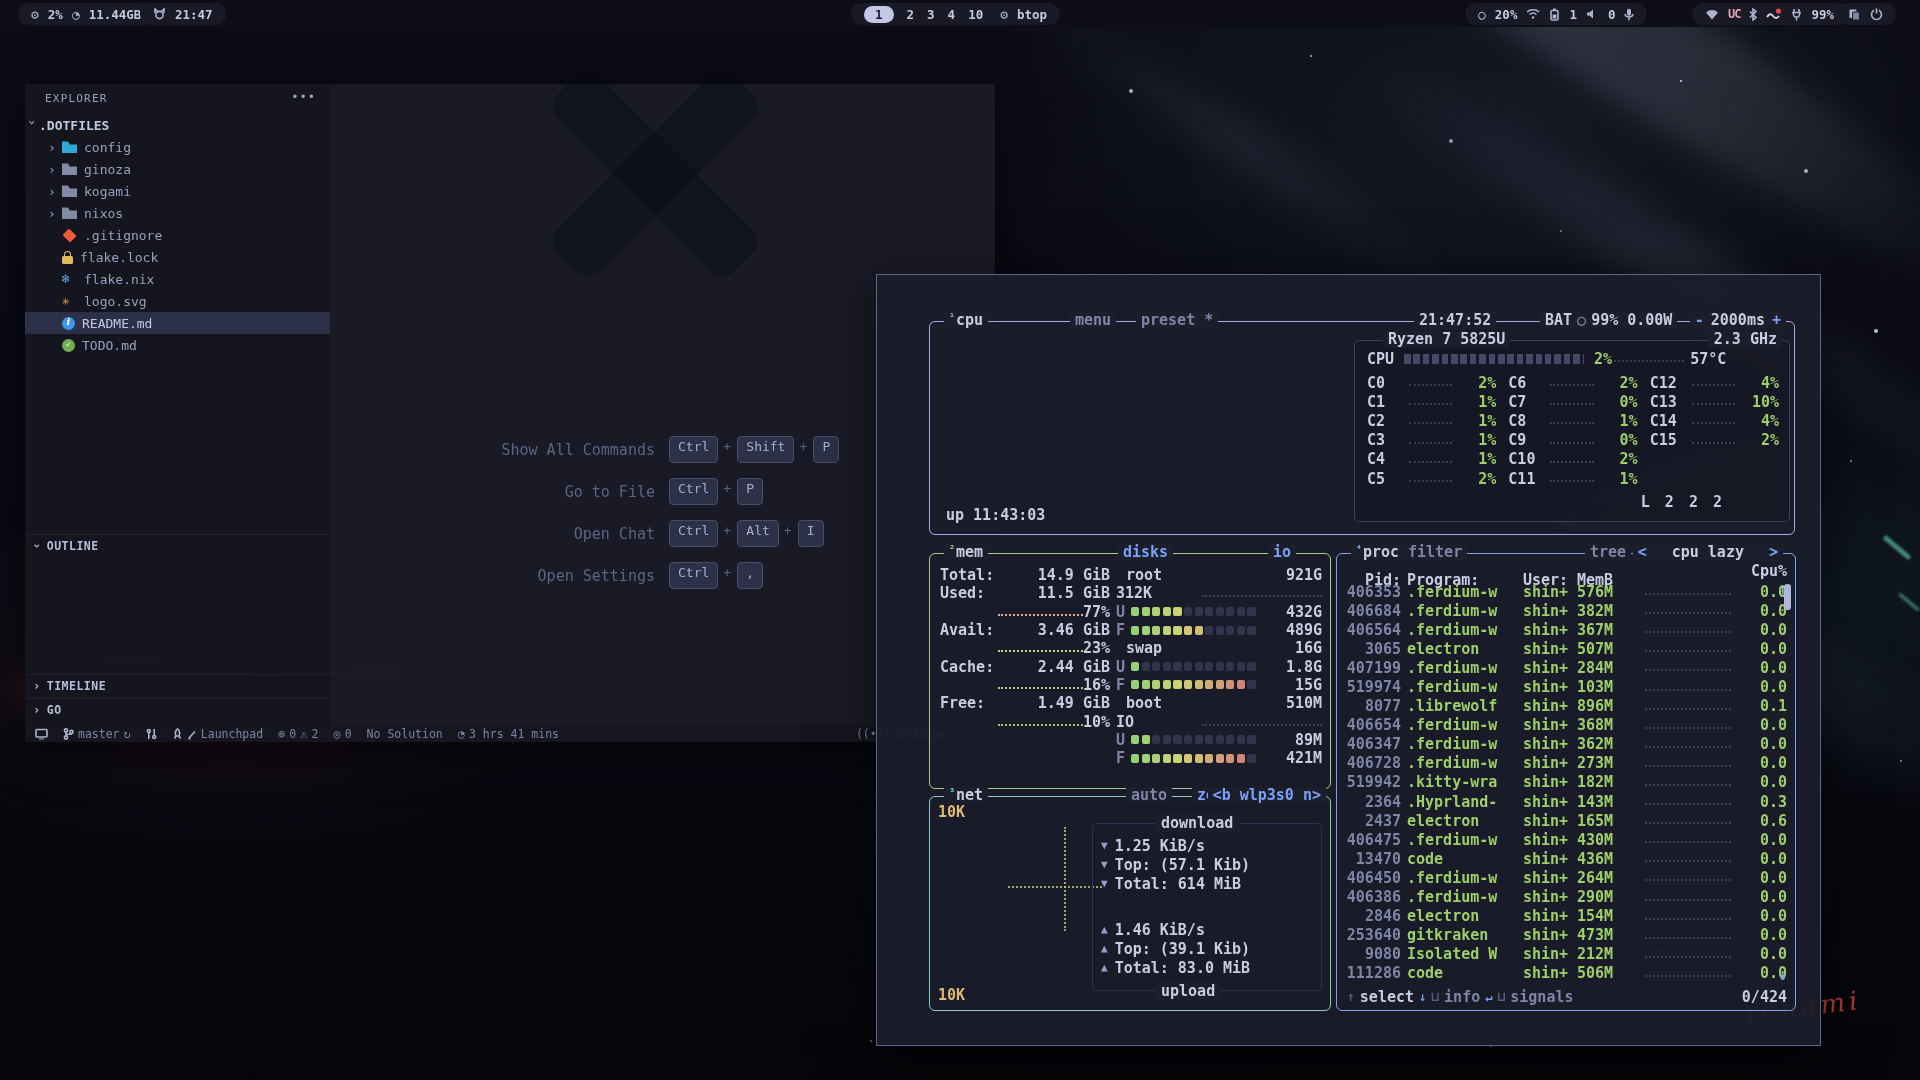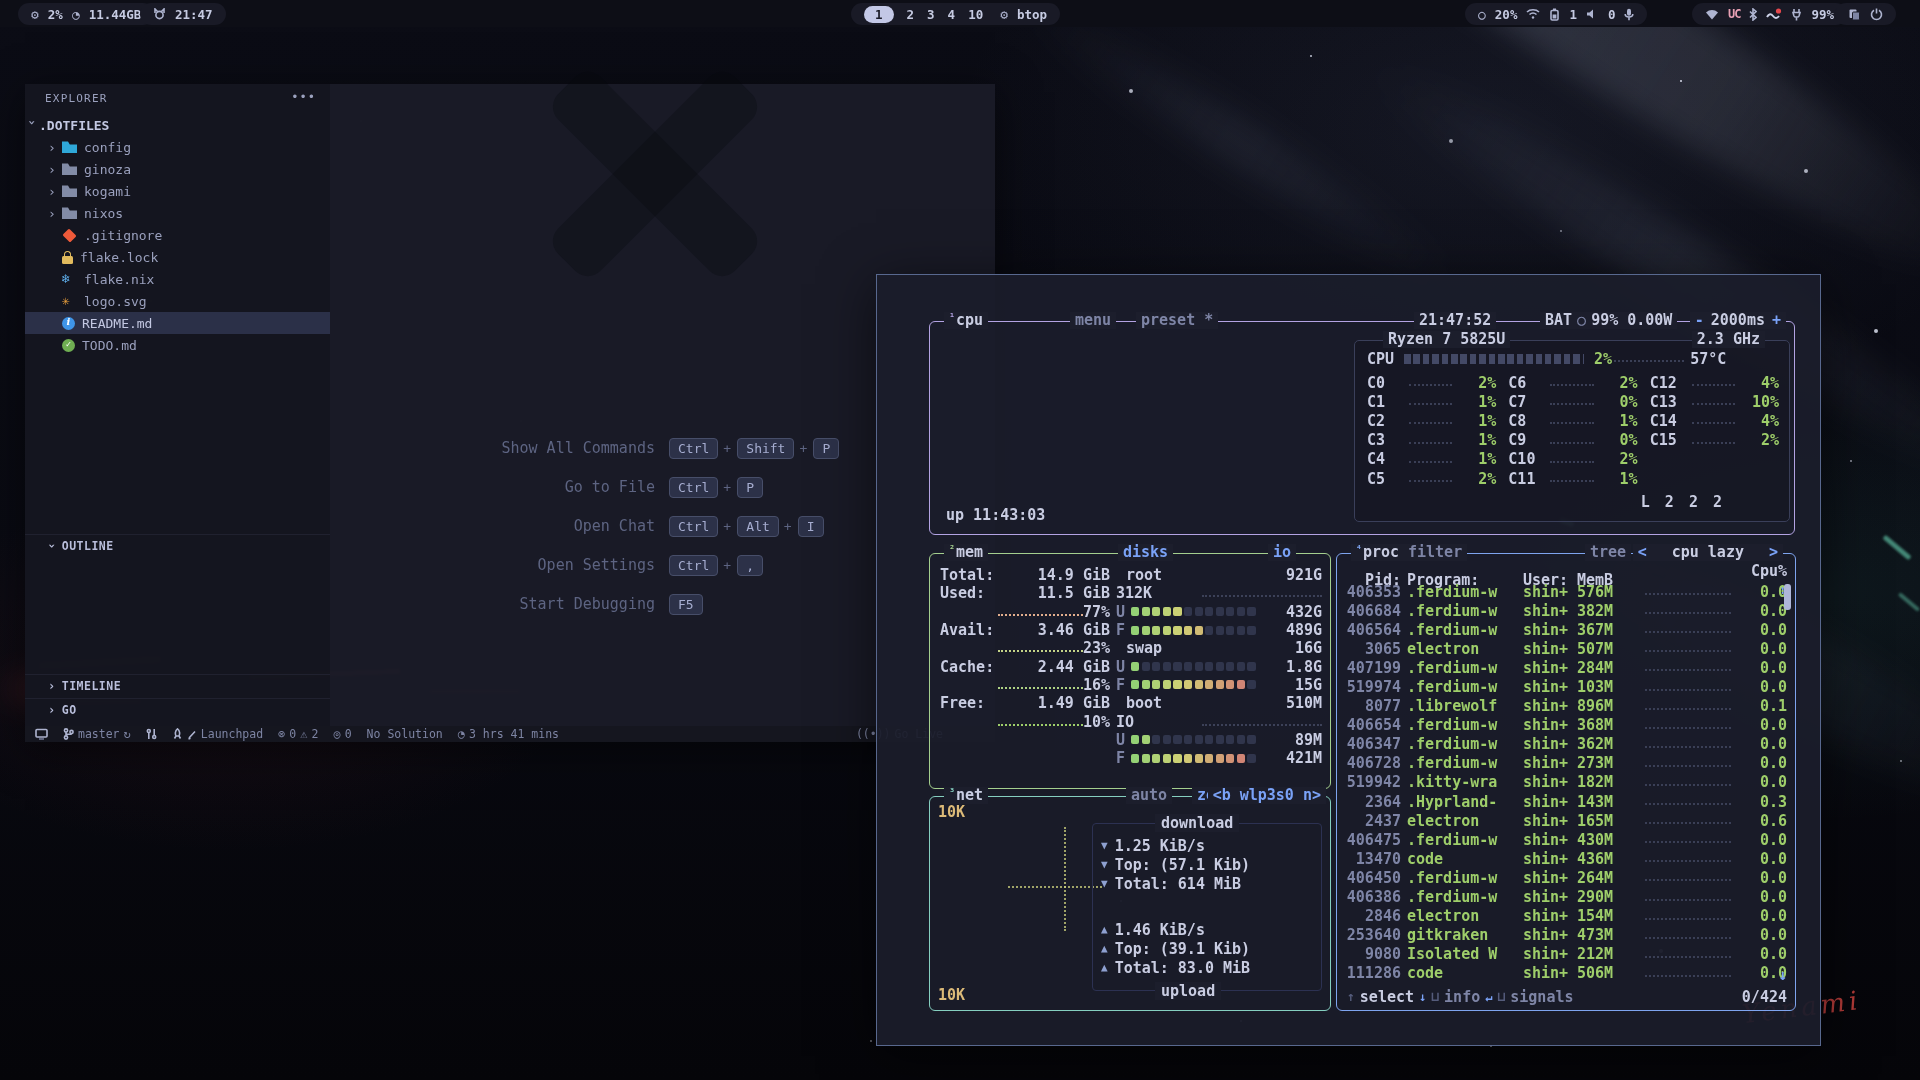--- a/index.html
+++ b/index.html
@@ -71,34 +71,34 @@
   .fi.k-folder{background:#828ba6;clip-path:polygon(0 8%,40% 8%,52% 30%,100% 30%,100% 96%,0 96%)}
   .fi.k-git{background:#ee5a3a;transform:rotate(45deg) scale(.72);border-radius:2px}
   .fi.k-lock{background:#e2bb5e;width:11px;height:8px;margin-top:5px;border-radius:1.5px}
   .fi.k-lock::before{content:"";position:absolute;top:-5px;left:2px;width:5px;height:5px;border:1.7px solid #e2bb5e;border-bottom:none;border-radius:4px 4px 0 0}
   .fi.k-nix::after{content:"❄";color:#5fb0ee;font-size:13px;position:absolute;top:-2px;left:0}
   .fi.k-svg::after{content:"✳";color:#eba03c;font-size:13px;position:absolute;top:-2px;left:0}
   .fi.k-info{background:#3f95e8;border-radius:50%;width:13px;height:13px}
   .fi.k-info::after{content:"i";position:absolute;width:13px;text-align:center;top:-1px;color:#fff;font-size:10px;font-weight:bold;font-family:"DejaVu Serif",serif;font-style:italic}
   .fi.k-check{background:#6fae52;border-radius:50%;width:13px;height:13px}
   .fi.k-check::after{content:"✓";position:absolute;width:13px;text-align:center;top:0;color:#fff;font-size:9px;font-weight:bold}
-  .sect{position:absolute;left:0;width:305px;border-top:1px solid #20212f;color:#b9bedb;font-weight:bold;font-size:11.5px;letter-spacing:.5px;display:flex;align-items:center;gap:6px;padding-left:23px;height:22px;cursor:pointer}
+  .sect{position:absolute;left:0;width:305px;border-top:1px solid #20212f;color:#b9bedb;font-weight:bold;font-size:11.5px;letter-spacing:.5px;display:flex;align-items:center;gap:6px;padding-left:8px;height:22px;cursor:pointer}
   .sect .ch{font-size:12px;font-weight:bold}
   .sect .ch.open{display:inline-block;transform:rotate(90deg)}
   #outmsg{position:absolute;left:24px;top:486px;width:250px;font-size:13px;line-height:21px;color:#585f7c}
   
   #edit{position:absolute;left:305px;top:0;width:665px;height:642px;background:rgba(26,27,39,.82)}
   .wmbar{position:absolute;background:rgba(8,9,14,.30);width:250px;height:60px;border-radius:18px}
   .wm1{left:200px;top:60px;transform:rotate(45deg)}
   .wm2{left:200px;top:60px;transform:rotate(-45deg)}
   #hints{position:absolute;left:105px;top:352px;width:460px}
   .hint{display:grid;grid-template-columns:220px auto;gap:14px;align-items:center;margin-bottom:15px}
   .hlab{text-align:right;color:#5d6482;font-size:15px;line-height:1.6}
   .keys{display:flex;align-items:center}
-  .keys kbd{font-family:"DejaVu Sans Mono",monospace;background:#2c3148;border:1px solid #474e69;border-radius:4px;padding:0 8px;height:21px;line-height:20px;color:#a6add0;font-size:13px}
+  .keys kbd{font-family:"DejaVu Sans Mono",monospace;background:#2c3148;border:1px solid #474e69;border-radius:4px;padding:0 8px;height:27px;line-height:20px;color:#a6add0;font-size:13px}
   .keys kbd + kbd{margin-left:19px;position:relative}
   .keys kbd + kbd::before{content:"+";position:absolute;left:-15px;top:0;color:#5d6482;background:none}
   
   #sbar{position:absolute;left:0;bottom:0;width:970px;height:16px;background:#15161f;display:flex;align-items:center;gap:15px;padding:0 10px;font-size:11.5px;color:#7d84a3;white-space:nowrap}
   .sit{display:flex;align-items:center;gap:4px;cursor:pointer}
   .sit svg{display:block}
   .sg{font-size:12px}
   .sright{margin-left:auto;display:flex;gap:10px;padding-right:42px}
 
   
@@ -381,26 +381,20 @@
         </div>
 
         <div class="hint">
           <div class="hlab">Open Settings</div>
           <div class="keys">
             <kbd>Ctrl</kbd>
             <kbd>,</kbd>
           </div>
         </div>
 
-        <div class="hint">
-          <div class="hlab">Start Debugging</div>
-          <div class="keys">
-            <kbd>F5</kbd>
-          </div>
-        </div>
       </div>
   </div>
   <div id="sbar">
     <span class="sit">
         <svg width="13" height="12" viewBox="0 0 13 12">
           <rect x="1" y="1.5" width="11" height="7.5" rx="1" class="icn" stroke="#7d84a3"></rect>
           <path d="M4 11 H9" stroke="#7d84a3" stroke-width="1.4"></path>
         </svg>
       </span>
     <span class="sit">
@@ -470,21 +464,21 @@
       </span>
     <span class="bxt" style="right:8px">
         <span class="blu" style="margin-right:6px">-</span>
         <span class="wt">2000ms</span>
         <span class="blu" style="margin-left:6px">+</span>
       </span>
     <span id="uptime" class="wt">up 11:43:03</span>
 
     <div id="cpuin">
       <span class="bxt wt" style="left:28px">Ryzen 7 5825U</span>
-      <span class="bxt wt" style="right:24px">2.3 GHz</span>
+      <span class="bxt wt" style="right:7px">2.3 GHz</span>
       <div class="cpurow">
         <span class="wt">CPU</span>
         <span class="cpumeter"></span>
         <span class="grn">2%</span>
         <span class="cdots" style="max-width:70px"></span>
         <span class="wt">57°C</span>
       </div>
       <div id="cores">
 
           <div class="core">

